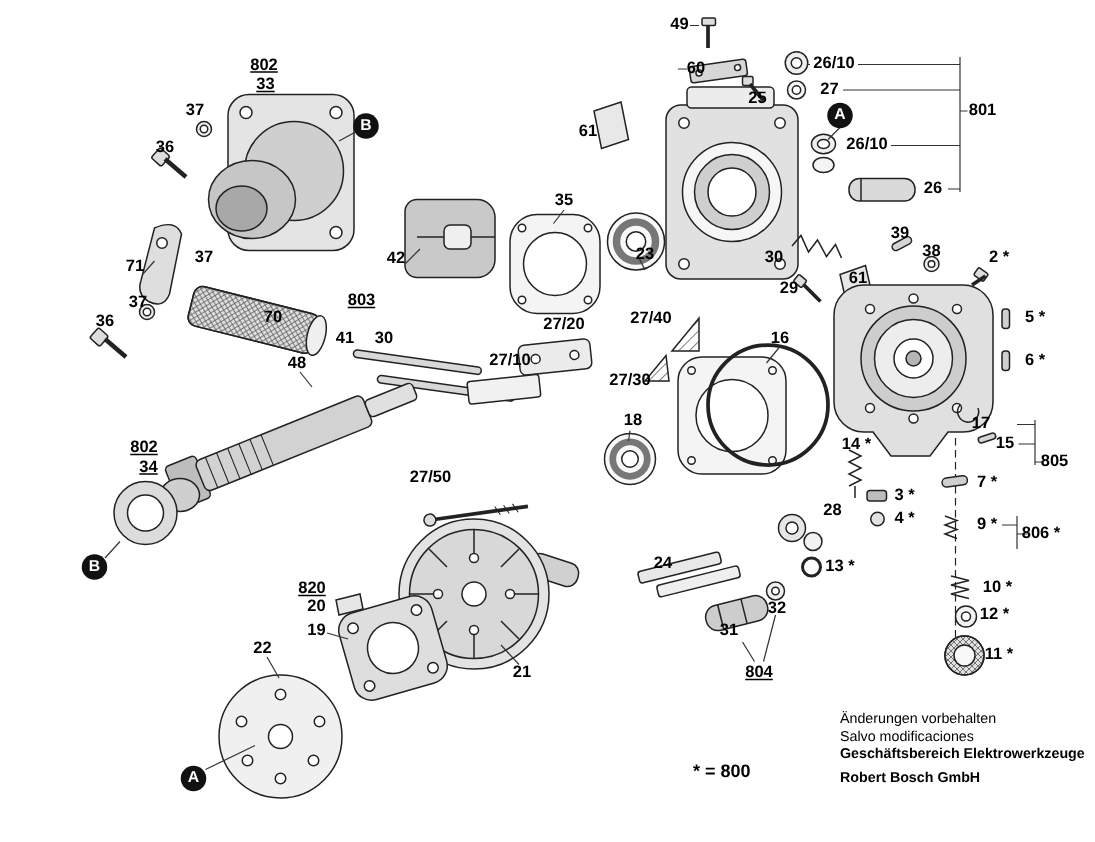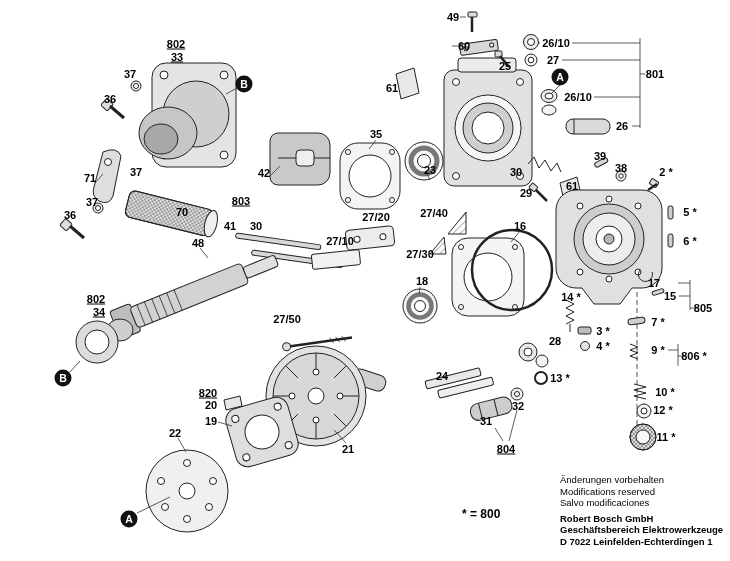--- a/index.html
+++ b/index.html
@@ -436,20 +436,18 @@
       <span class="part-label" style="left: 348px; top: 449px;">21</span>
       <span class="part-label circled" style="left: 63px; top: 378px;">B</span>
       <span class="part-label circled" style="left: 129px; top: 519px;">A</span>
     </div>
 
 
   <div class="note">* = 800</div>
 
   <div class="footer">
     <div>Änderungen vorbehalten</div>
-    <div>Modifications reserved</div>
     <div>Salvo modificaciones</div>
+    <div class="bold">Geschäftsbereich Elektrowerkzeuge</div>
     <div class="bold gap">Robert Bosch GmbH</div>
-    <div class="bold">Geschäftsbereich Elektrowerkzeuge</div>
-    <div class="bold">D 7022 Leinfelden-Echterdingen 1</div>
   </div>
 
 </div>
 
 </body></html>

